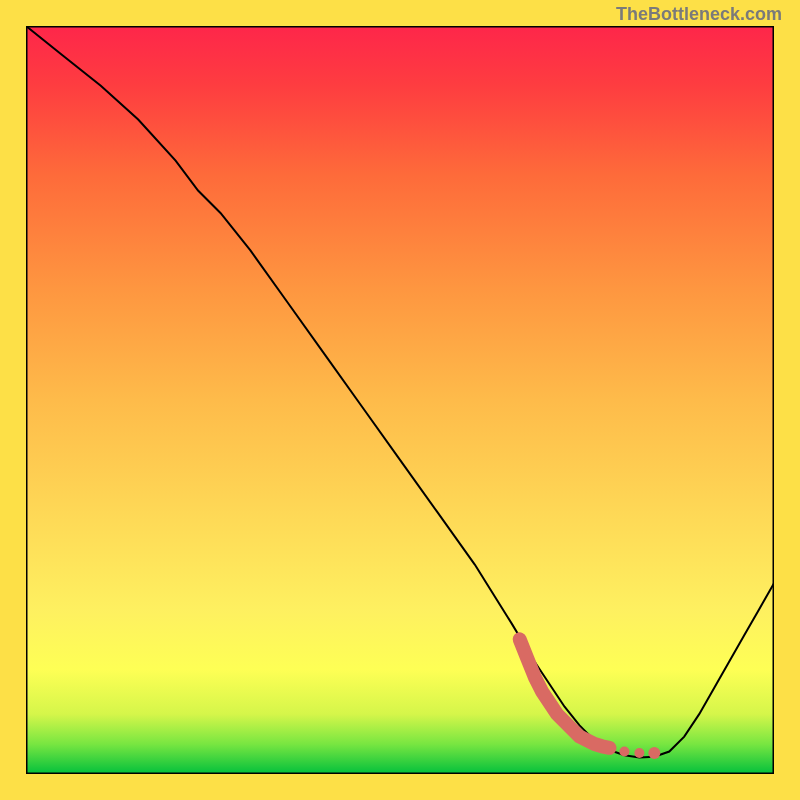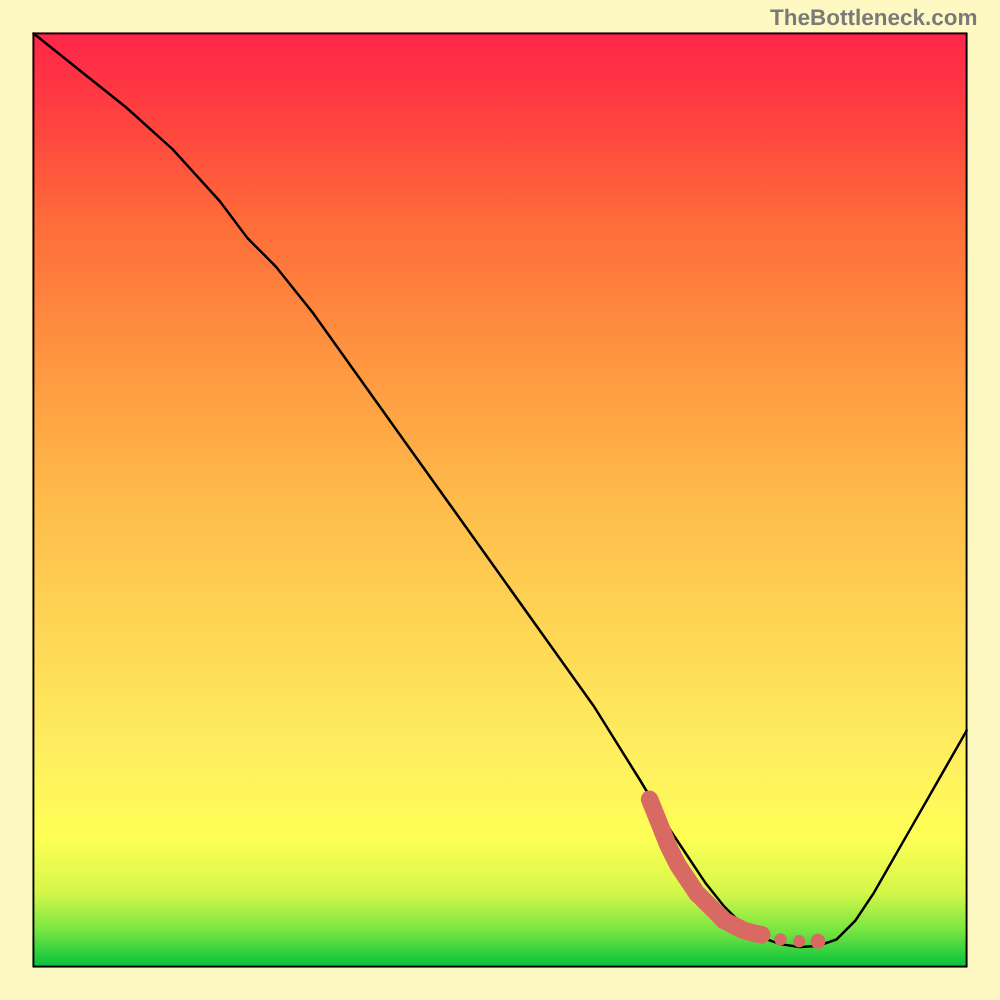--- a/index.html
+++ b/index.html
@@ -5,21 +5,21 @@
   body {
     margin: 0;
     padding: 0;
     background: #ffffff;
     font-family: Arial, sans-serif;
   }
   .container {
     position: relative;
     width: 800px;
     height: 800px;
-    background: #fef9c3;
+    background: #fde047;
   }
   .watermark {
     position: absolute;
     top: 4px;
     right: 18px;
     font-size: 18px;
     font-weight: bold;
     color: #7a7a7a;
     font-family: Arial, sans-serif;
     z-index: 10;

